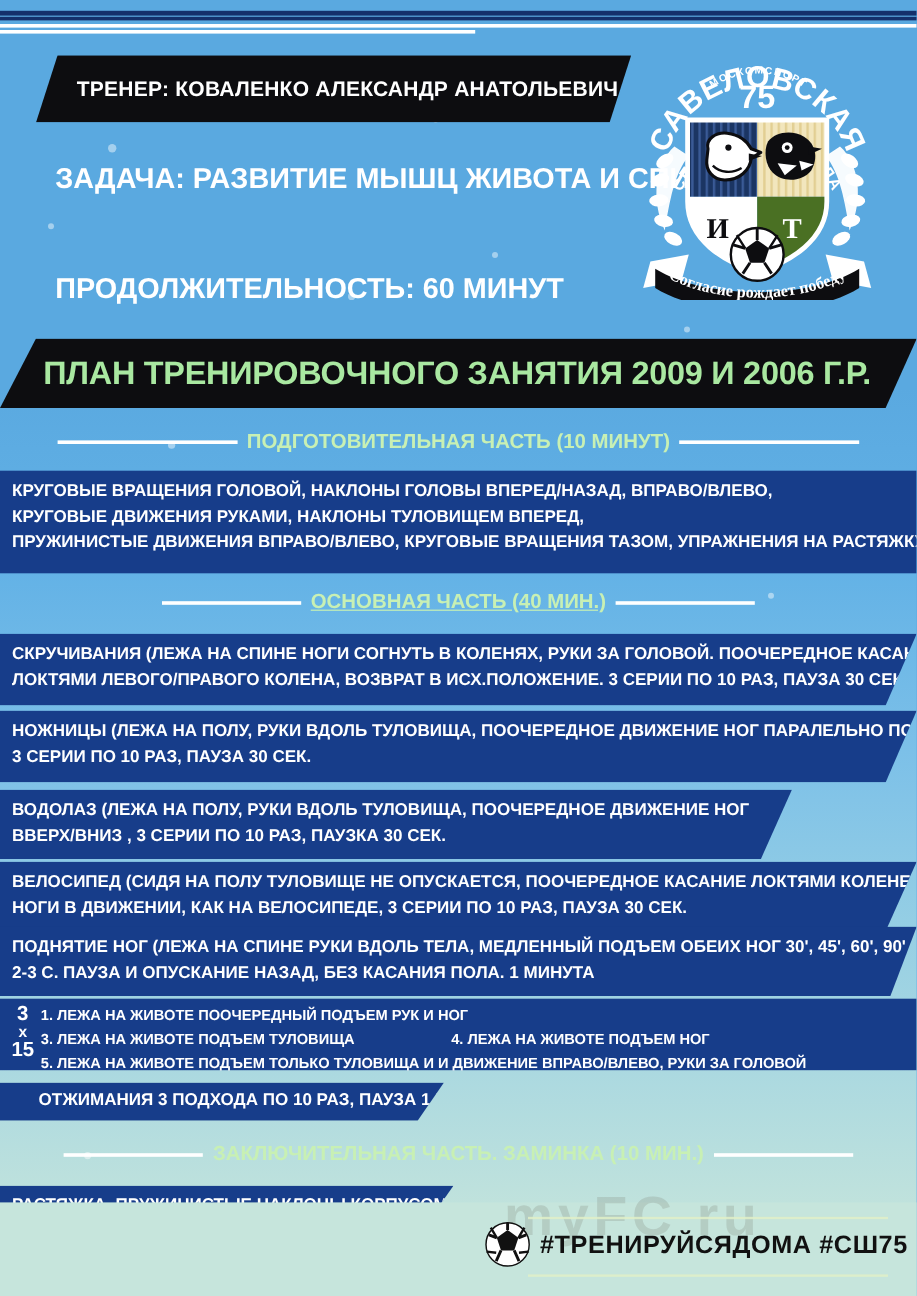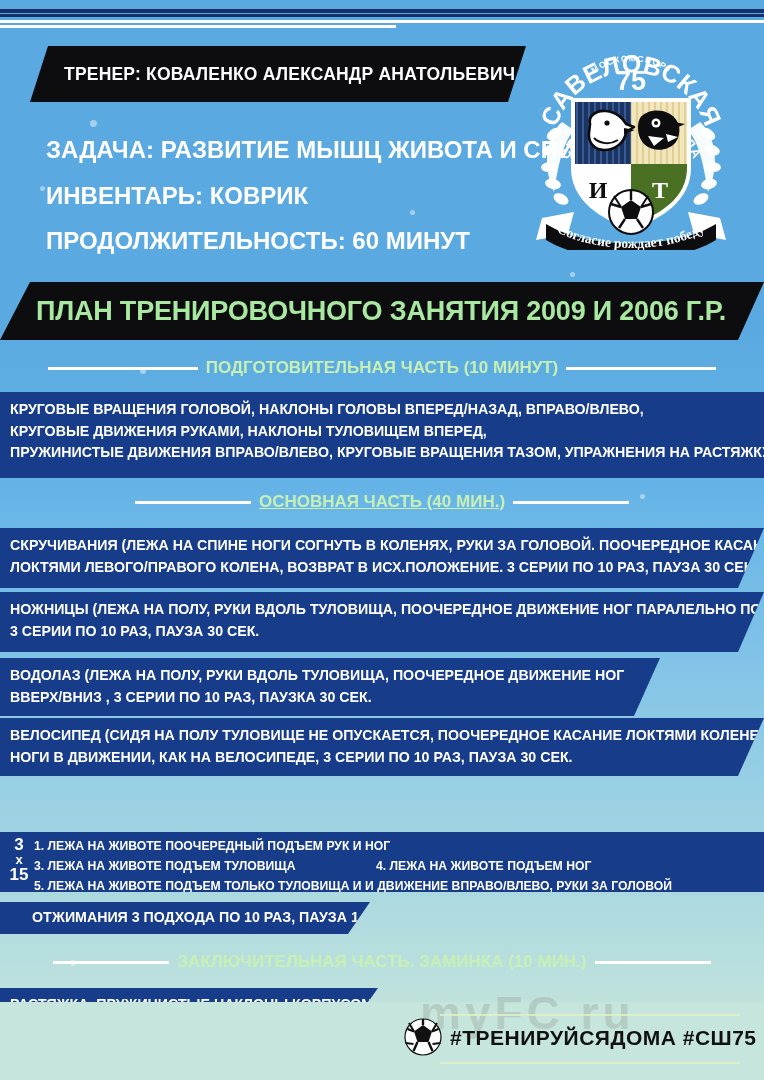--- a/index.html
+++ b/index.html
@@ -100,21 +100,20 @@
   <div class="rule rule-navy" style="top:9px;width:764px;height:4px;"></div>
   <div class="rule rule-navy" style="top:14px;width:764px;height:3px;"></div>
   <div class="rule rule-white" style="top:20px;width:764px;height:3px;"></div>
   <div class="rule rule-white" style="top:25px;width:396px;height:3px;"></div>
 
   <div class="blackbar coach-bar">
     <span>ТРЕНЕР: КОВАЛЕНКО АЛЕКСАНДР АНАТОЛЬЕВИЧ</span>
   </div>
 
   <div class="meta" style="top:136px;">ЗАДАЧА: РАЗВИТИЕ МЫШЦ ЖИВОТА И СПИНЫ</div>
-  <div class="meta" style="top:182px;">ИНВЕНТАРЬ: КОВРИК</div>
   <div class="meta" style="top:227px;">ПРОДОЛЖИТЕЛЬНОСТЬ: 60 МИНУТ</div>
 
   <div class="emblem">
     <svg viewBox="0 0 206 232" width="206" height="232">
       <defs>
         <path id="arcTop" d="M 26,120 A 78,78 0 0 1 180,120"></path>
         <path id="arcTop2" d="M 36,124 A 68,68 0 0 1 170,124"></path>
         <path id="arcMini" d="M 58,64 A 50,34 0 0 1 150,64"></path>
         <pattern id="stripeNavy" width="6" height="6" patternUnits="userSpaceOnUse">
           <rect width="6" height="6" fill="#1b3563"></rect>
@@ -243,20 +242,24 @@
   <div class="block" style="top:658px;width:660px;height:58px;clip-path:polygon(0 0,100% 0,calc(100% - 26px) 100%,0 100%);">
     <div class="line">ВОДОЛАЗ (ЛЕЖА НА ПОЛУ, РУКИ ВДОЛЬ ТУЛОВИЩА, ПООЧЕРЕДНОЕ ДВИЖЕНИЕ НОГ</div>
     <div class="line">ВВЕРХ/ВНИЗ , 3 СЕРИИ ПО 10 РАЗ, ПАУЗКА 30 СЕК.</div>
   </div>
 
   <div class="block" style="top:718px;width:764px;height:58px;clip-path:polygon(0 0,100% 0,calc(100% - 26px) 100%,0 100%);">
     <div class="line">ВЕЛОСИПЕД (СИДЯ НА ПОЛУ ТУЛОВИЩЕ НЕ ОПУСКАЕТСЯ, ПООЧЕРЕДНОЕ КАСАНИЕ ЛОКТЯМИ КОЛЕНЕЙ,</div>
     <div class="line">НОГИ В ДВИЖЕНИИ, КАК НА ВЕЛОСИПЕДЕ, 3 СЕРИИ ПО 10 РАЗ, ПАУЗА  30 СЕК.</div>
   </div>
 
+  <div class="block" style="top:772px;width:764px;height:58px;clip-path:polygon(0 0,100% 0,calc(100% - 22px) 100%,0 100%);">
+    <div class="line">ПОДНЯТИЕ НОГ (ЛЕЖА НА СПИНЕ РУКИ ВДОЛЬ ТЕЛА, МЕДЛЕННЫЙ ПОДЪЕМ ОБЕИХ НОГ 30', 45', 60', 90'</div>
+    <div class="line">2-3  С. ПАУЗА И ОПУСКАНИЕ НАЗАД,  БЕЗ КАСАНИЯ ПОЛА. 1 МИНУТА</div>
+  </div>
 
   <div class="block" style="top:832px;width:764px;height:60px;padding:0;clip-path:polygon(0 0,100% 0,100% 100%,0 100%);">
     <div class="mult" style="top:4px;">
       <div class="n">3</div>
       <div class="x">х</div>
       <div class="n">15</div>
     </div>
     <div class="numlist" style="top:8px;">
       <div class="row" style="margin-bottom:8px;">
         <span class="b" style="width:342px;">1. ЛЕЖА НА ЖИВОТЕ ПООЧЕРЕДНЫЙ ПОДЪЕМ РУК И НОГ</span>

